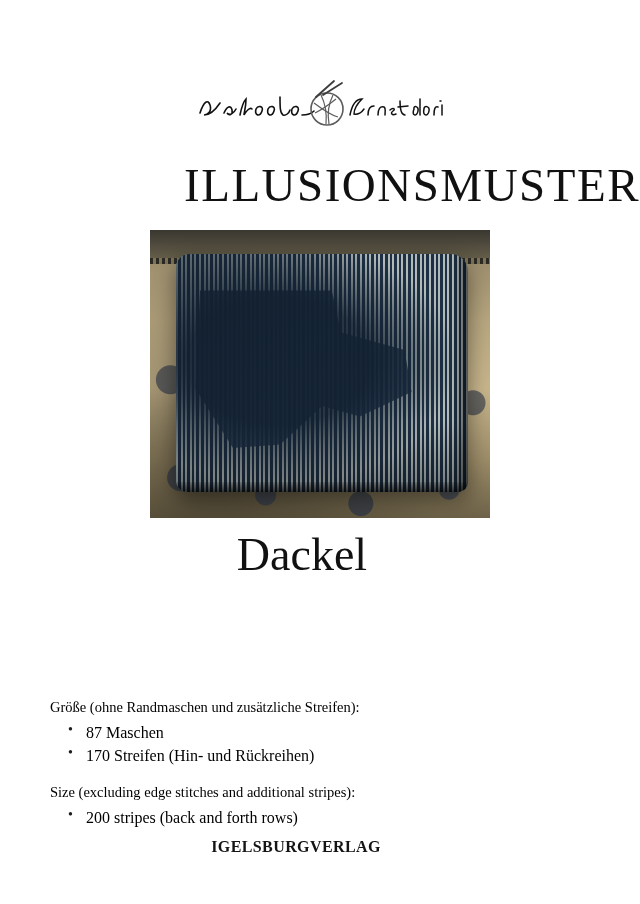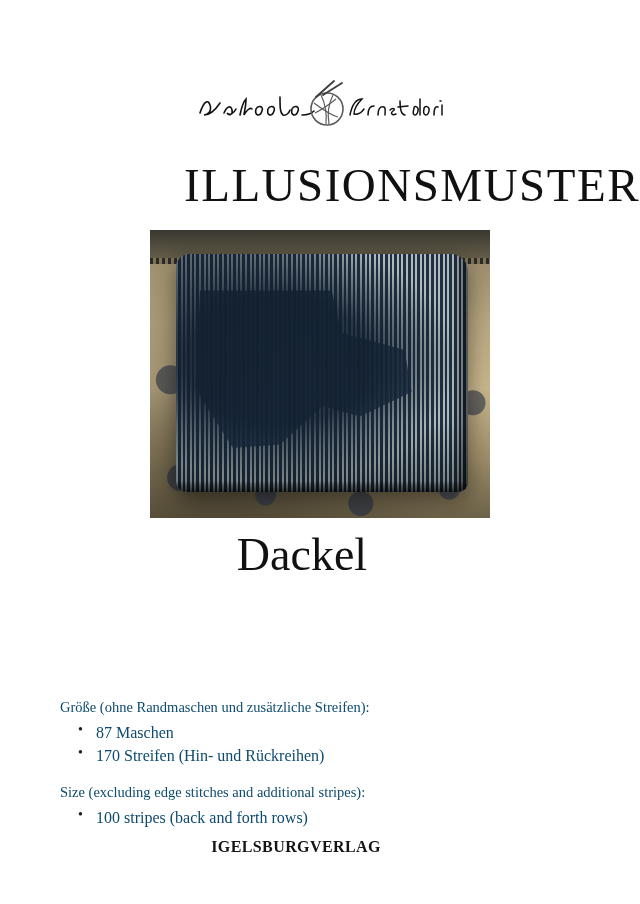--- a/index.html
+++ b/index.html
@@ -172,25 +172,25 @@
     text-align: center;
     font-family: "Liberation Serif", serif;
     font-size: 46px;
     font-weight: 400;
     color: #111111;
   }
 
   
   .specs {
     position: absolute;
-    left: 60px;
+    left: 50px;
     top: 698px;
     width: 500px;
     font-family: "Liberation Serif", serif;
-    color: #0c4a6e;
+    color: #000000;
   }
   .spec-group { margin-bottom: 16px; }
   .spec-heading {
     font-size: 14.5px;
     line-height: 1.35;
     margin: 0 0 3px 0;
   }
   .spec-list {
     margin: 0;
     padding: 0 0 0 18px;
@@ -301,21 +301,21 @@
       <p class="spec-heading">Größe (ohne Randmaschen und zusätzliche Streifen):</p>
       <ul class="spec-list">
         <li>87 Maschen</li>
         <li>170 Streifen (Hin- und Rückreihen)</li>
       </ul>
     </div>
 
     <div class="spec-group">
       <p class="spec-heading">Size (excluding edge stitches and additional stripes):</p>
       <ul class="spec-list">
-        <li>100 stripes (back and forth rows)</li>
+        <li>200 stripes (back and forth rows)</li>
       </ul>
     </div>
 
   </div>
 
   <div class="footer">
     <span class="footer-name">IGELSBURG</span><span class="footer-name light">VERLAG</span>
   </div>
 
 </div>

